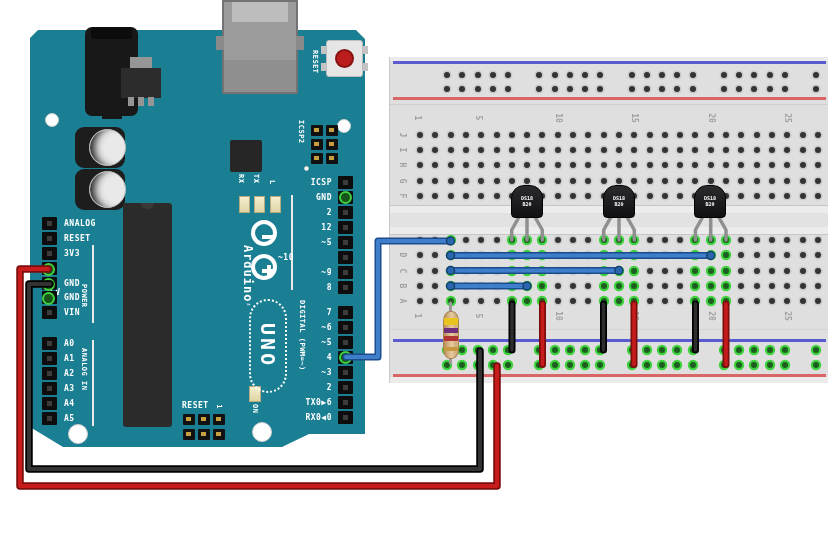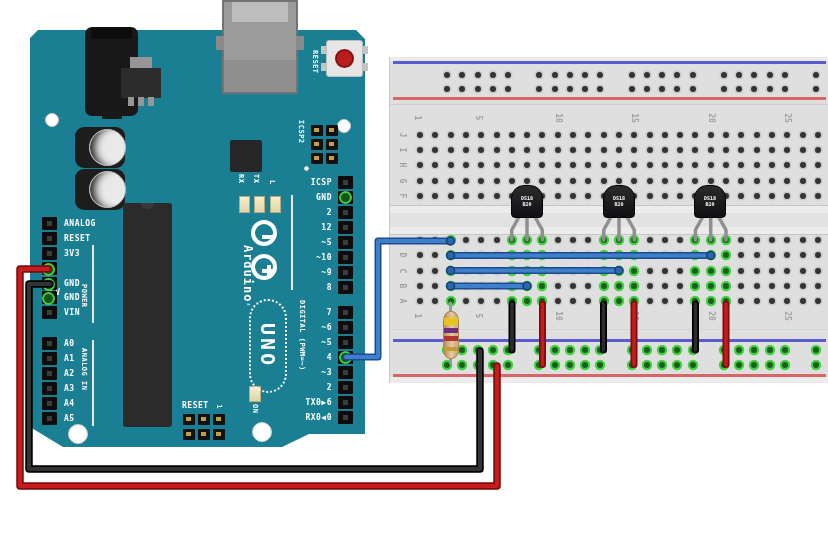--- a/index.html
+++ b/index.html
@@ -217,21 +217,21 @@
     <div class="lbl" style="left:240px;top:177.5px;width:92px;text-align:right;">ICSP</div>
     <div class="pin" style="left:338px;top:190.5px;"></div>
     <div class="lbl" style="left:240px;top:192.5px;width:92px;text-align:right;">GND</div>
     <div class="pin" style="left:338px;top:205.5px;"></div>
     <div class="lbl" style="left:240px;top:207.5px;width:92px;text-align:right;">2</div>
     <div class="pin" style="left:338px;top:220.5px;"></div>
     <div class="lbl" style="left:240px;top:222.5px;width:92px;text-align:right;">12</div>
     <div class="pin" style="left:338px;top:235.5px;"></div>
     <div class="lbl" style="left:240px;top:237.5px;width:92px;text-align:right;">~5</div>
     <div class="pin" style="left:338px;top:250.5px;"></div>
-    <div class="lbl" style="left:240px;top:252.5px;width:92px;text-align:right;">~10</div>
+    <div class="lbl" style="left:240px;top:252.5px;width:92px;text-align:center;">~10</div>
     <div class="pin" style="left:338px;top:265.5px;"></div>
     <div class="lbl" style="left:240px;top:267.5px;width:92px;text-align:right;">~9</div>
     <div class="pin" style="left:338px;top:280.5px;"></div>
     <div class="lbl" style="left:240px;top:282.5px;width:92px;text-align:right;">8</div>
     <div class="pin" style="left:338px;top:305.5px;"></div>
     <div class="lbl" style="left:240px;top:307.5px;width:92px;text-align:right;">7</div>
     <div class="pin" style="left:338px;top:320.5px;"></div>
     <div class="lbl" style="left:240px;top:322.5px;width:92px;text-align:right;">~6</div>
     <div class="pin" style="left:338px;top:335.5px;"></div>
     <div class="lbl" style="left:240px;top:337.5px;width:92px;text-align:right;">~5</div>

